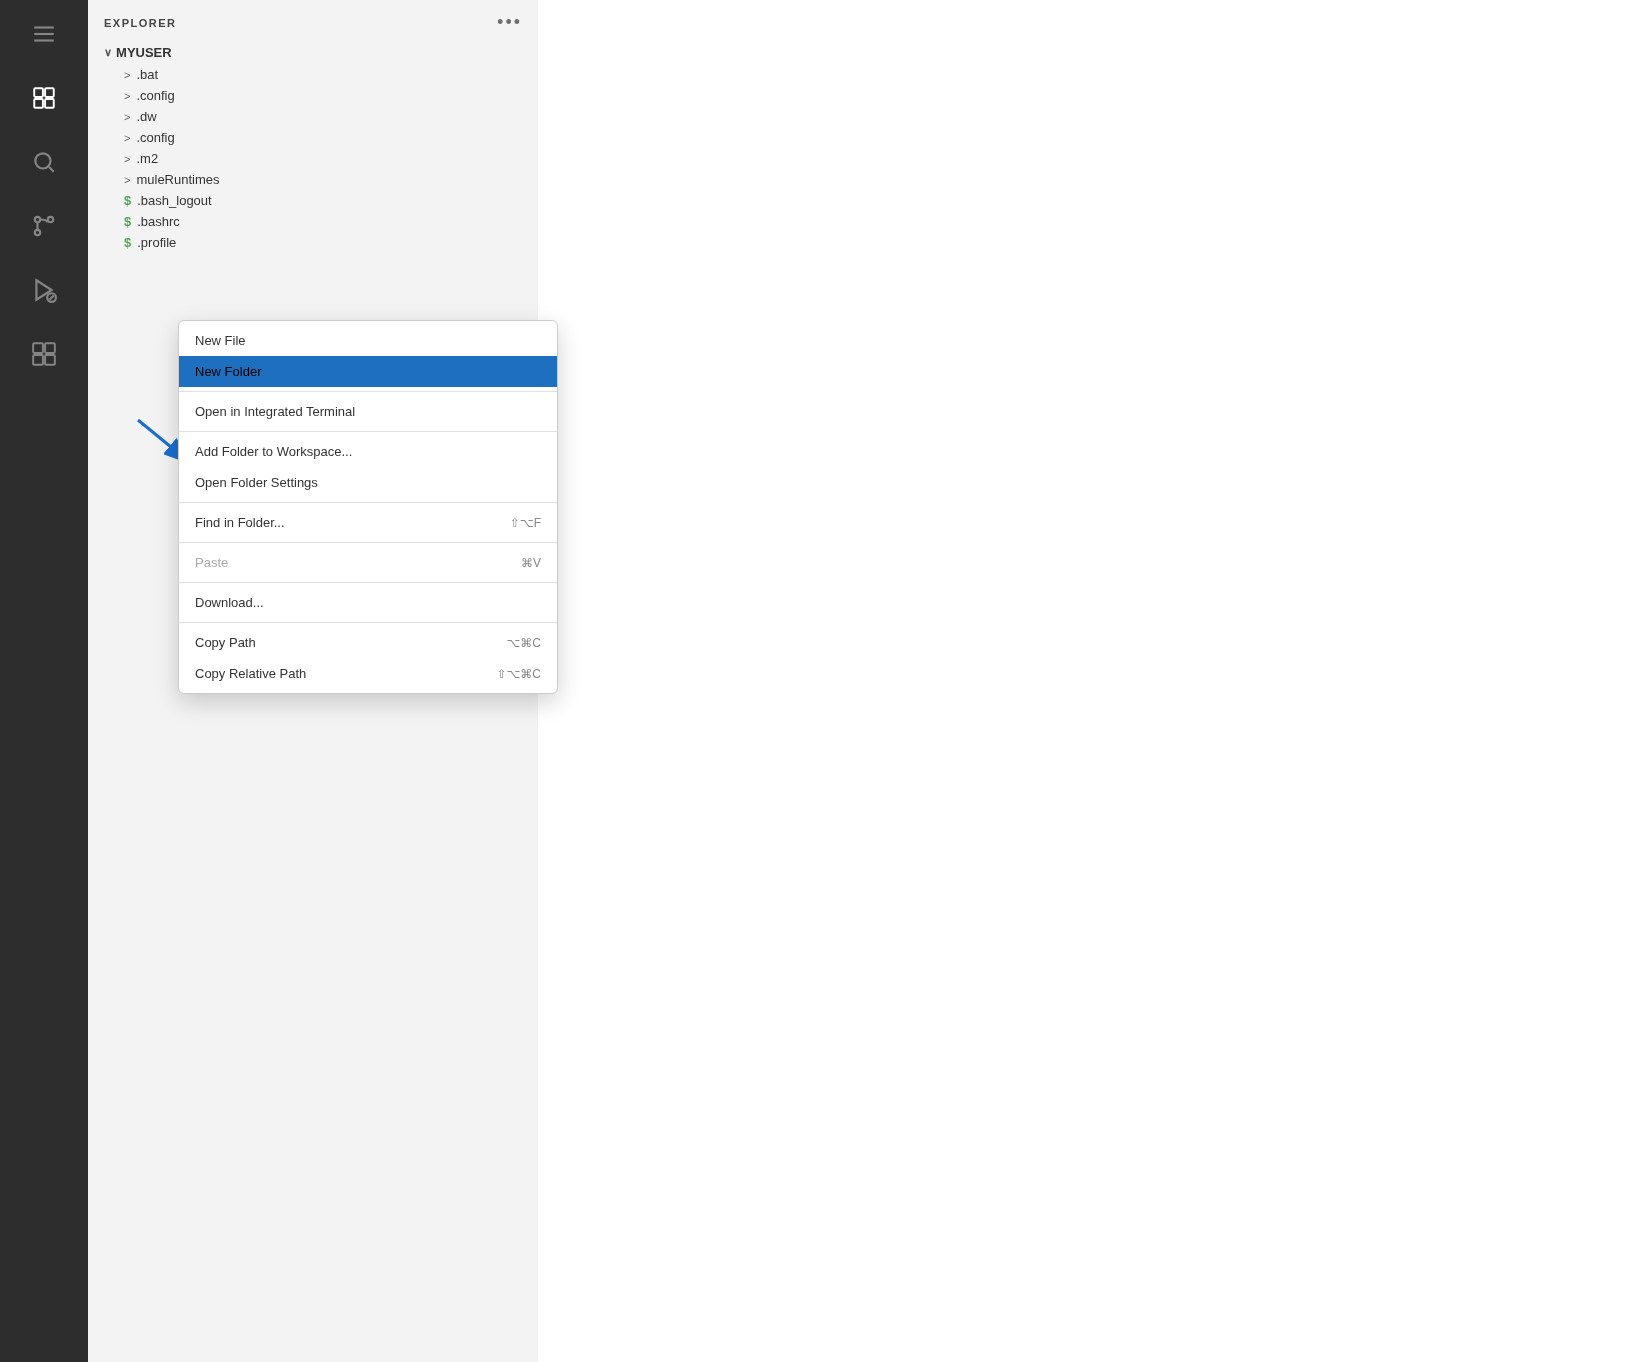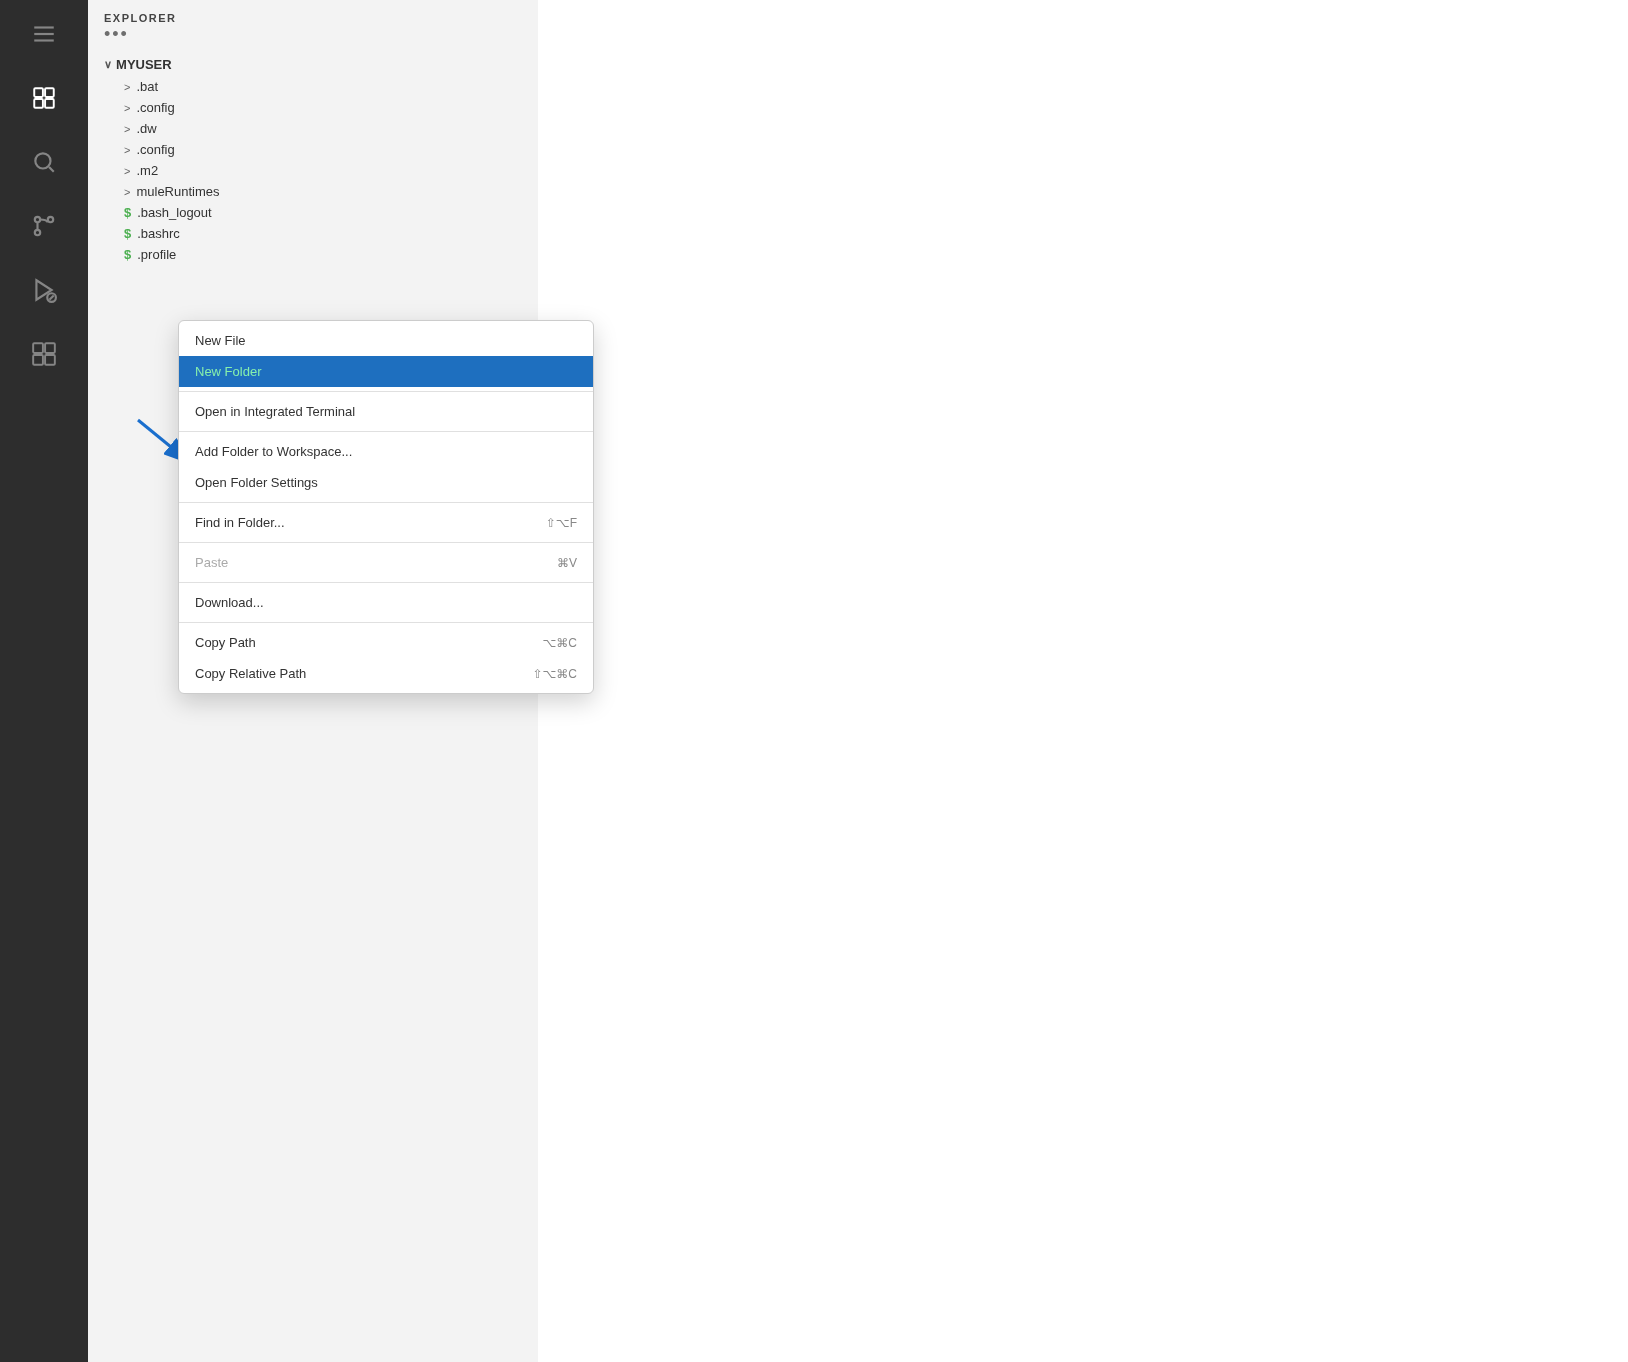--- a/index.html
+++ b/index.html
@@ -41,23 +41,23 @@
       width: 450px;
       background: #f3f3f3;
       display: flex;
       flex-direction: column;
       flex-shrink: 0;
       position: relative;
     }
 
     .sidebar-header {
       display: flex;
+      align-items: center;
       justify-content: space-between;
       padding: 12px 16px 8px 16px;
-      flex-direction: column;
     }
     .sidebar-title {
       font-size: 11px;
       font-weight: 700;
       letter-spacing: 1.5px;
       color: #444444;
       text-transform: uppercase;
     }
     .sidebar-more {
       color: #6e6e6e;
@@ -103,41 +103,41 @@
       margin-right: 6px;
       font-weight: bold;
       font-size: 13px;
     }
 
     
     .context-menu {
       position: absolute;
       left: 90px;
       top: 320px;
-      width: 416px;
+      width: 380px;
       background: #ffffff;
       border: 1px solid #cccccc;
       border-radius: 6px;
       box-shadow: 0 8px 24px rgba(0,0,0,0.18);
       z-index: 100;
       padding: 4px 0;
     }
 
     .menu-item {
       display: flex;
       align-items: center;
       justify-content: space-between;
       padding: 8px 16px;
       font-size: 13px;
       color: #333333;
       cursor: pointer;
     }
     .menu-item.highlighted {
       background: #1e6fbf;
-      color: #86efac;
+      color: #000000;
     }
     .menu-item.disabled {
       color: #aaaaaa;
       cursor: default;
       gap: 34px;
     }
     .menu-item .shortcut {
       color: #888888;
       font-size: 12px;
     }

